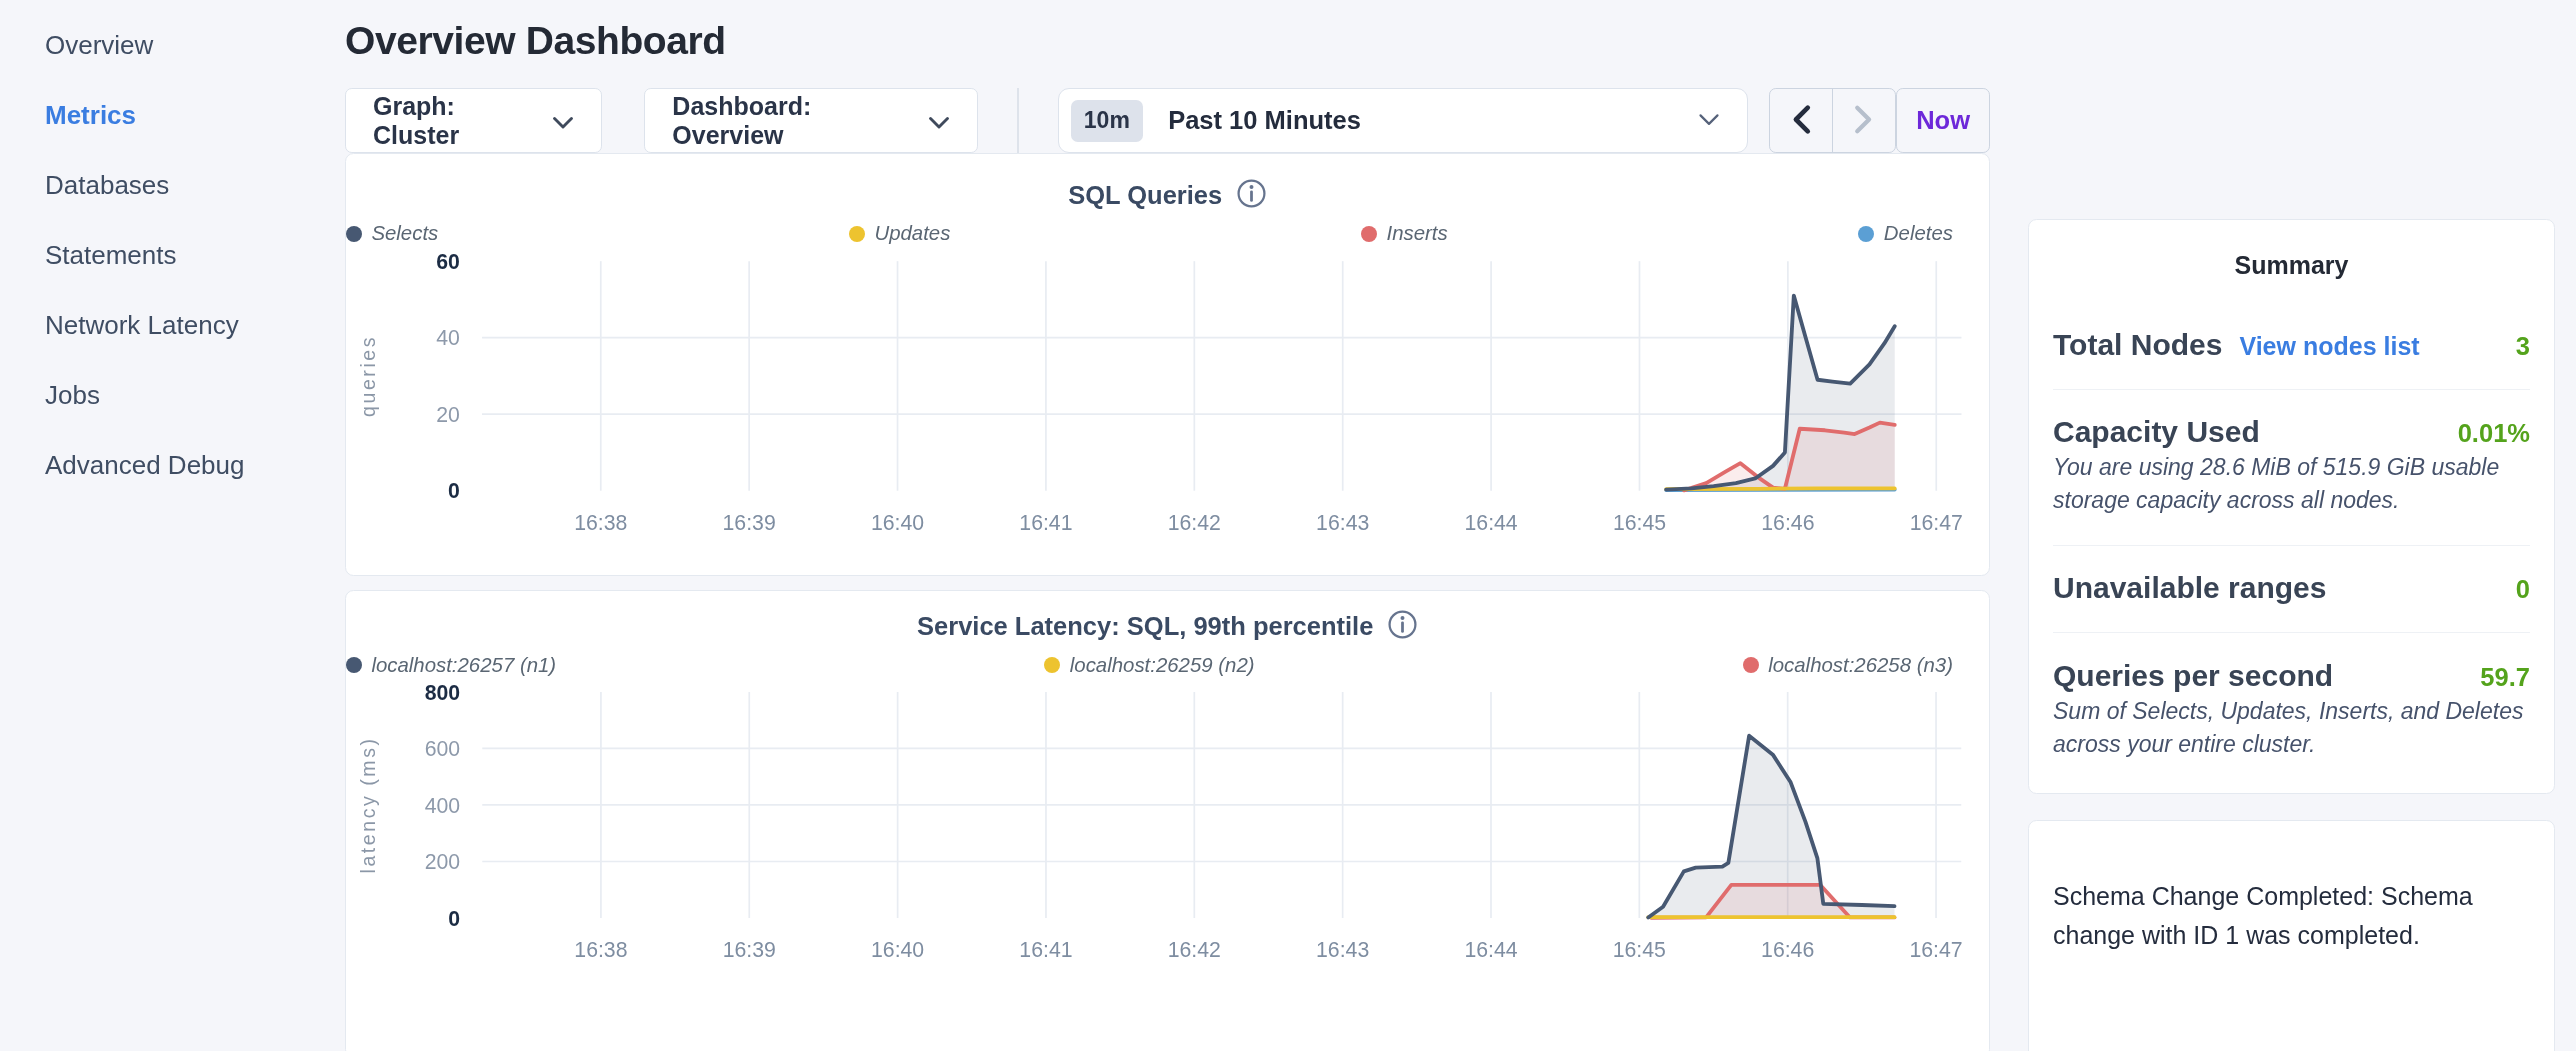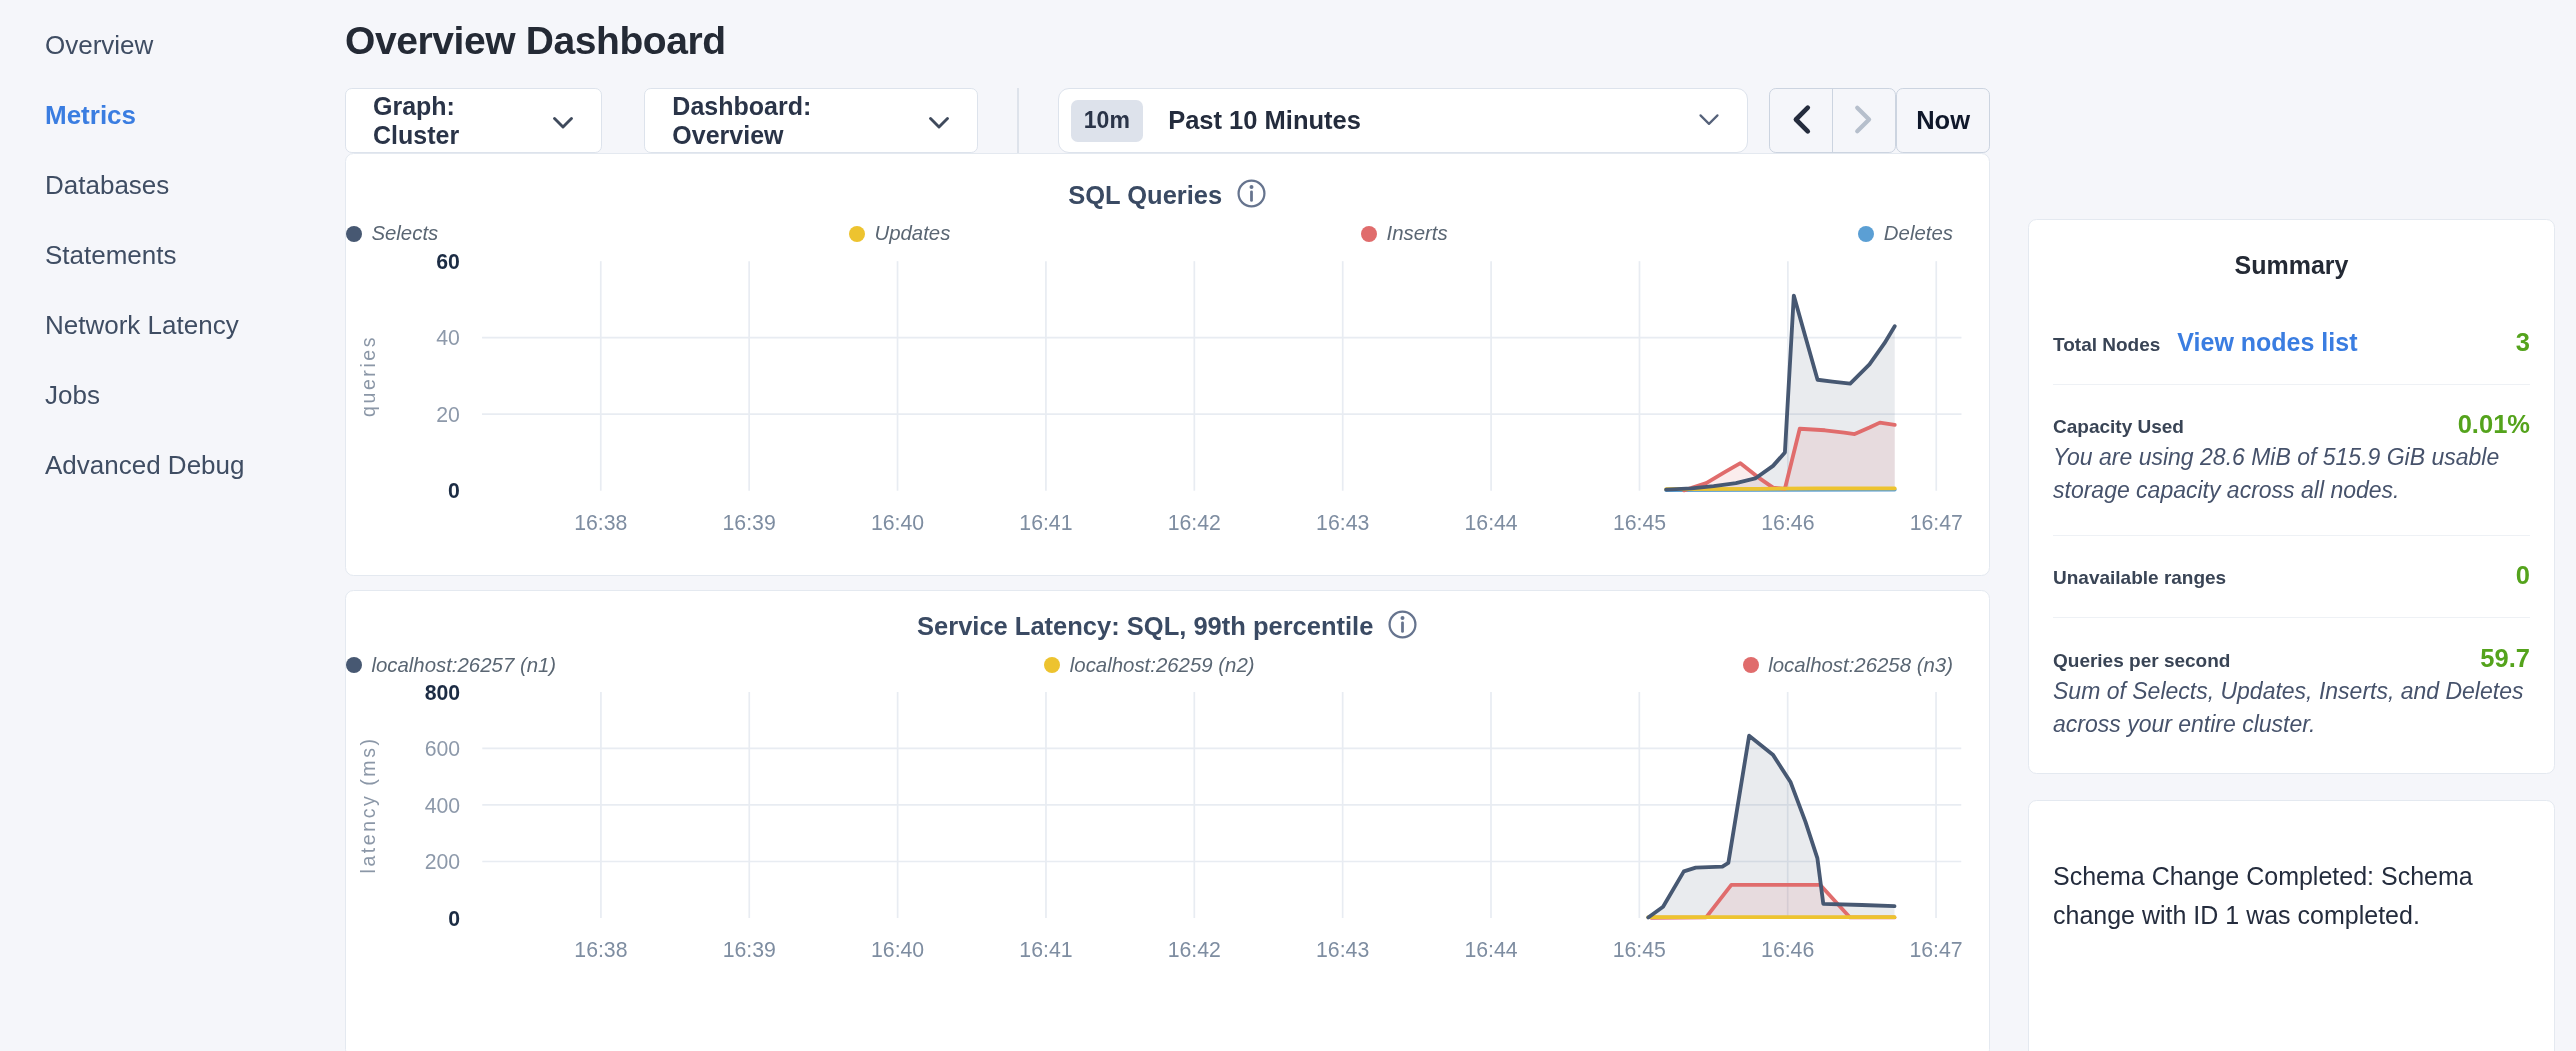--- a/index.html
+++ b/index.html
@@ -30,21 +30,21 @@
   .time-selector {
     width:734px; height:65px; background:#fff; border:1.7px solid #dde3ec; border-radius:11px;
     display:flex; align-items:center; padding:0 25.5px 0 12px; cursor:pointer;
   }
   .badge-10m { background:#dde2eb; border-radius:6.8px; padding:7.7px 12.8px; font-size:23px; font-weight:700; color:#2a3448; }
   .time-label { font-size:25.5px; font-weight:700; color:#242c3d; margin-left:25.5px; flex:1; }
   .arrow-group { margin-left:21px; display:flex; height:65px; border:1.7px solid #ccd4e0; border-radius:6.8px; overflow:hidden; }
   .arrow-btn { width:67px; display:flex; align-items:center; justify-content:center; background:transparent; border:none; cursor:pointer; }
   .arrow-btn.prev { border-right:1.7px solid #ccd4e0; }
   .now-btn { width:100px; height:65px; border:1.7px solid #ccd4e0; border-radius:6.8px;
-    background:transparent; font-family:inherit; font-size:25.5px; font-weight:700; color:#0f172a; }
+    background:transparent; font-family:inherit; font-size:25.5px; font-weight:700; color:#6d28d9; }
   
   .charts-col { display:flex; flex-direction:column; gap:13.6px; }
   .chart-panel { background:#fff; border:1.7px solid #e4e9f0; border-radius:8.5px; overflow:hidden; }
   .chart-panel.sql { height:423px; }
   .chart-panel.latency { height:468px; }
   .chart-title-row { margin-top:24px; display:flex; justify-content:center; align-items:center; gap:13.6px; }
   .chart-panel.latency .chart-title-row { margin-top:18.7px; }
   .chart-title { font-size:25.5px; font-weight:700; color:#3a4a63; }
   .chart-legend { margin-top:10.2px; display:flex; justify-content:space-between; padding-right:36px;font-style:italic; }
   .legend-item { display:flex; align-items:center; gap:9.4px; font-size:20.4px; color:#5a6673; }
@@ -56,21 +56,21 @@
   .xtick { font-size:25px; fill:#7e8da1; }
   .axis-label { font-size:23px; fill:#8b97a7; letter-spacing:3px; }
   
   .right-col { position:absolute; left:2028px; top:219px; width:527px; }
   .side-panel { background:#fff; border:1.7px solid #e4e9f0; border-radius:8.5px; padding:31px 24px 5.1px; }
   .side-panel h3 { text-align:center; font-size:25px; font-weight:700; color:#242a35; }
   .summary-rows { margin-top:22px; }
   .summary-row { padding:25.5px 0 27px; border-bottom:1.7px solid #eef1f5; }
   .summary-row:last-child { border-bottom:none; }
   .row-head { display:flex; align-items:baseline; }
-  .row-label { font-size:19px; font-weight:700; color:#394455; }
+  .row-label { font-size:30px; font-weight:700; color:#394455; }
   .row-link { font-size:25px; font-weight:700; color:#3a7de1; text-decoration:none; margin-left:17px; }
   .row-value { margin-left:auto; font-size:25.5px; font-weight:700; }
   .row-desc { margin-top:2px; font-size:23px; color:#46526b; line-height:1.45;font-style:italic; }
   .events-panel { margin-top:25.5px; height:281px; }
   .event-item { margin-top:25.5px; }
   .event-text { font-size:25px; color:#242c3d; line-height:1.55; }
 </style>
 </head>
 <body>
 

